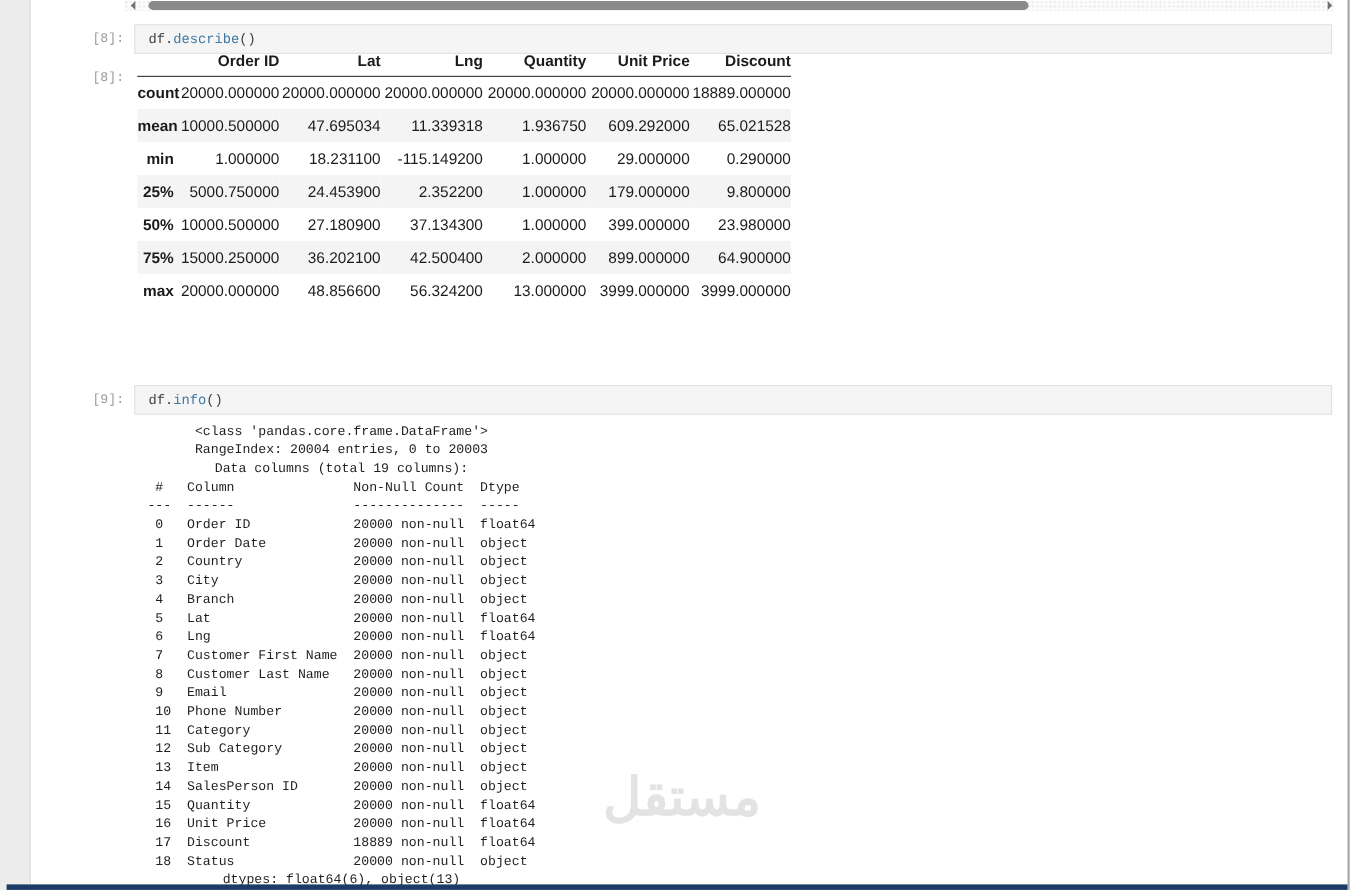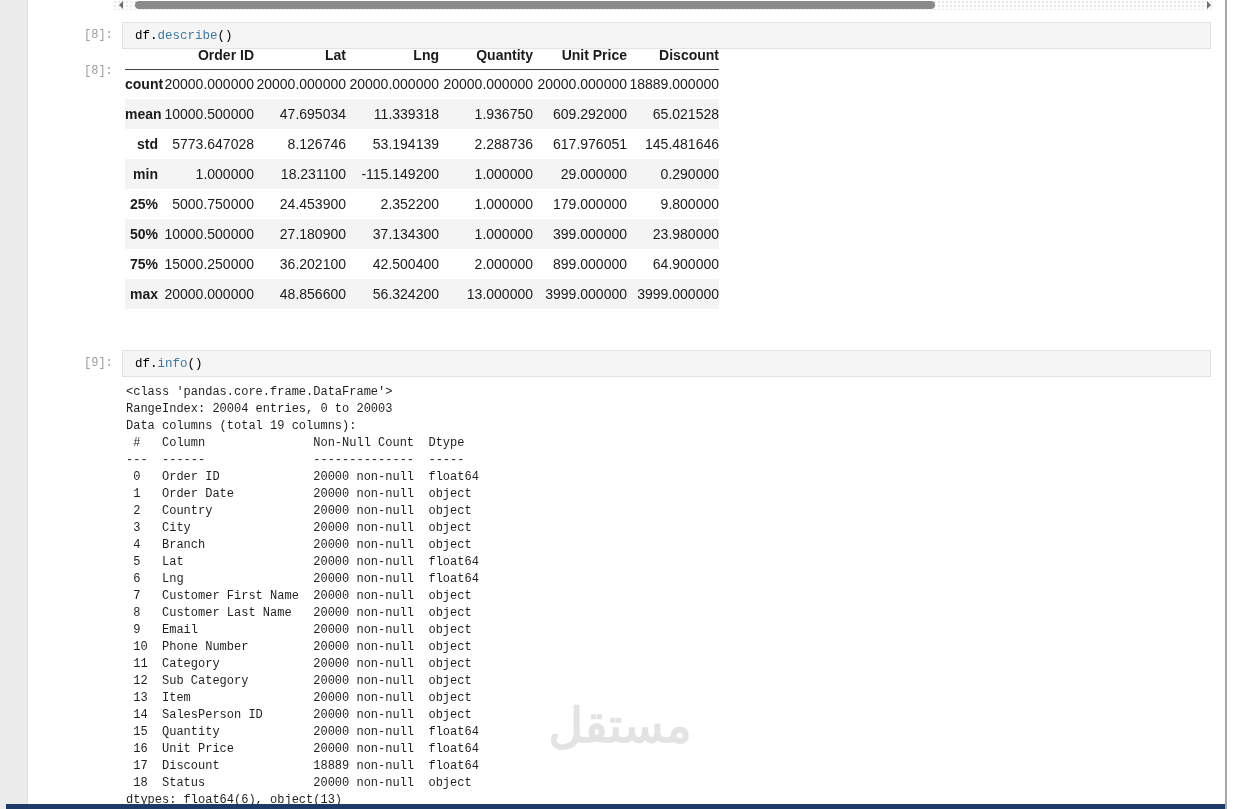--- a/index.html
+++ b/index.html
@@ -27,38 +27,38 @@
               border-radius:4px; background:#8a8a8a; }
 
   
   .prompt { position:absolute; font:12px "Liberation Mono", monospace; color:#9d9d9d; }
 
   
   .code-cell { position:absolute; left:122px; width:1089px; height:27px;
                background:#f5f5f5; border:1px solid #e2e2e2;
                display:flex; align-items:center; padding-left:12px;
                font:12.5px "Liberation Mono", monospace; color:#1d1d1d; }
-  .tok-plain  { color:#000000;text-align:center; }
+  .tok-plain  { color:#404040;text-align:center; }
   .tok-method { color:#4078a2; }
 
   
   .df-wrap { position:absolute; left:125px; top:41px; }
   table.df { border-collapse:collapse; table-layout:fixed; width:594px;
              font-size:14px; color:#1b1b1b; }
   table.df thead tr { border-bottom:1px solid #424242; }
   table.df th, table.df td { text-align:right; padding:0; }
   table.df thead th { font-weight:bold; height:28px; vertical-align:middle; }
   table.df tbody th { font-weight:bold; }
   table.df tbody th, table.df tbody td { height:30px; vertical-align:middle; }
   table.df tbody tr:nth-child(even) { background:#f4f4f4; }
 
   
-  .info-pre { position:absolute; left:126px; top:384px;
+  .info-pre { position:absolute; left:134px; top:384px;
               font:12px/17px "Liberation Mono", monospace; color:#1f1f1f;
-              white-space:pre; }
+              white-space:pre;text-align:center; }
 
   
   .watermark { position:absolute; left:500px; top:700px; width:240px;
                text-align:center; user-select:none; }
   .wm-arabic { font-size:48px; line-height:52px; color:#e3e3e3; font-weight:bold; }
   .wm-latin  { font-size:30px; line-height:34px; color:#dadada; font-weight:bold; letter-spacing:1px; }
 </style>
 </head>
 <body>
 
@@ -114,29 +114,20 @@
             <td>18889.000000</td>
           </tr>
           <tr>
             <th>mean</th>
             <td>10000.500000</td>
             <td>47.695034</td>
             <td>11.339318</td>
             <td>1.936750</td>
             <td>609.292000</td>
             <td>65.021528</td>
-          </tr>
-          <tr>
-            <th>std</th>
-            <td>5773.647028</td>
-            <td>8.126746</td>
-            <td>53.194139</td>
-            <td>2.288736</td>
-            <td>617.976051</td>
-            <td>145.481646</td>
           </tr>
           <tr>
             <th>min</th>
             <td>1.000000</td>
             <td>18.231100</td>
             <td>-115.149200</td>
             <td>1.000000</td>
             <td>29.000000</td>
             <td>0.290000</td>
           </tr>

